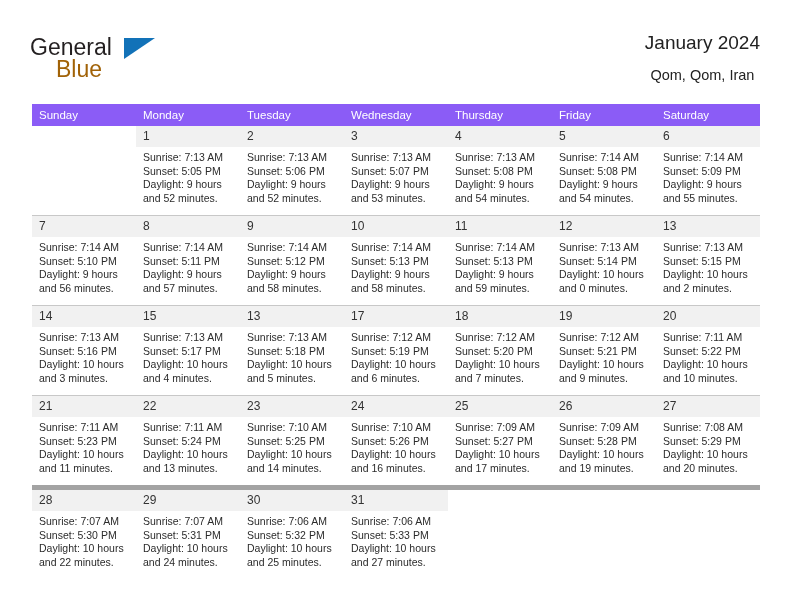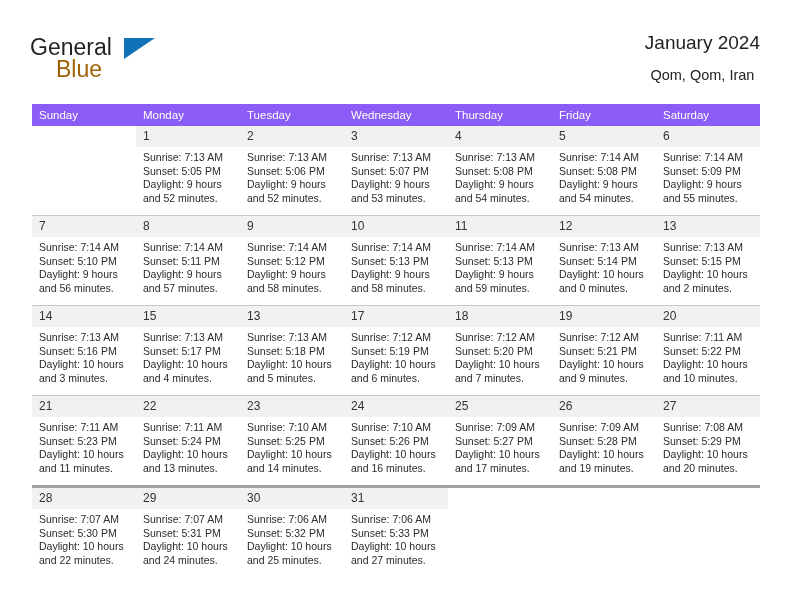--- a/index.html
+++ b/index.html
@@ -110,21 +110,21 @@
     border: none;
     border-top: 1px solid #c8c8c8;
     height: 89px;
     width: 104px;
     background: #ffffff;
   }
   tr.week-row:first-of-type td {
     border-top: none;
   }
   tr.week-row.last-row td {
-    border-top: 3px solid #a3a3a3;
+    border-top: 5px solid #a3a3a3;
     margin-left: 48px;
   }
   .daynum {
     background: #f1f1f1;
     font-size: 12px;
     color: #333333;
     padding: 3px 0 4px 7px;
     height: 14px;
     line-height: 14px;
   }

